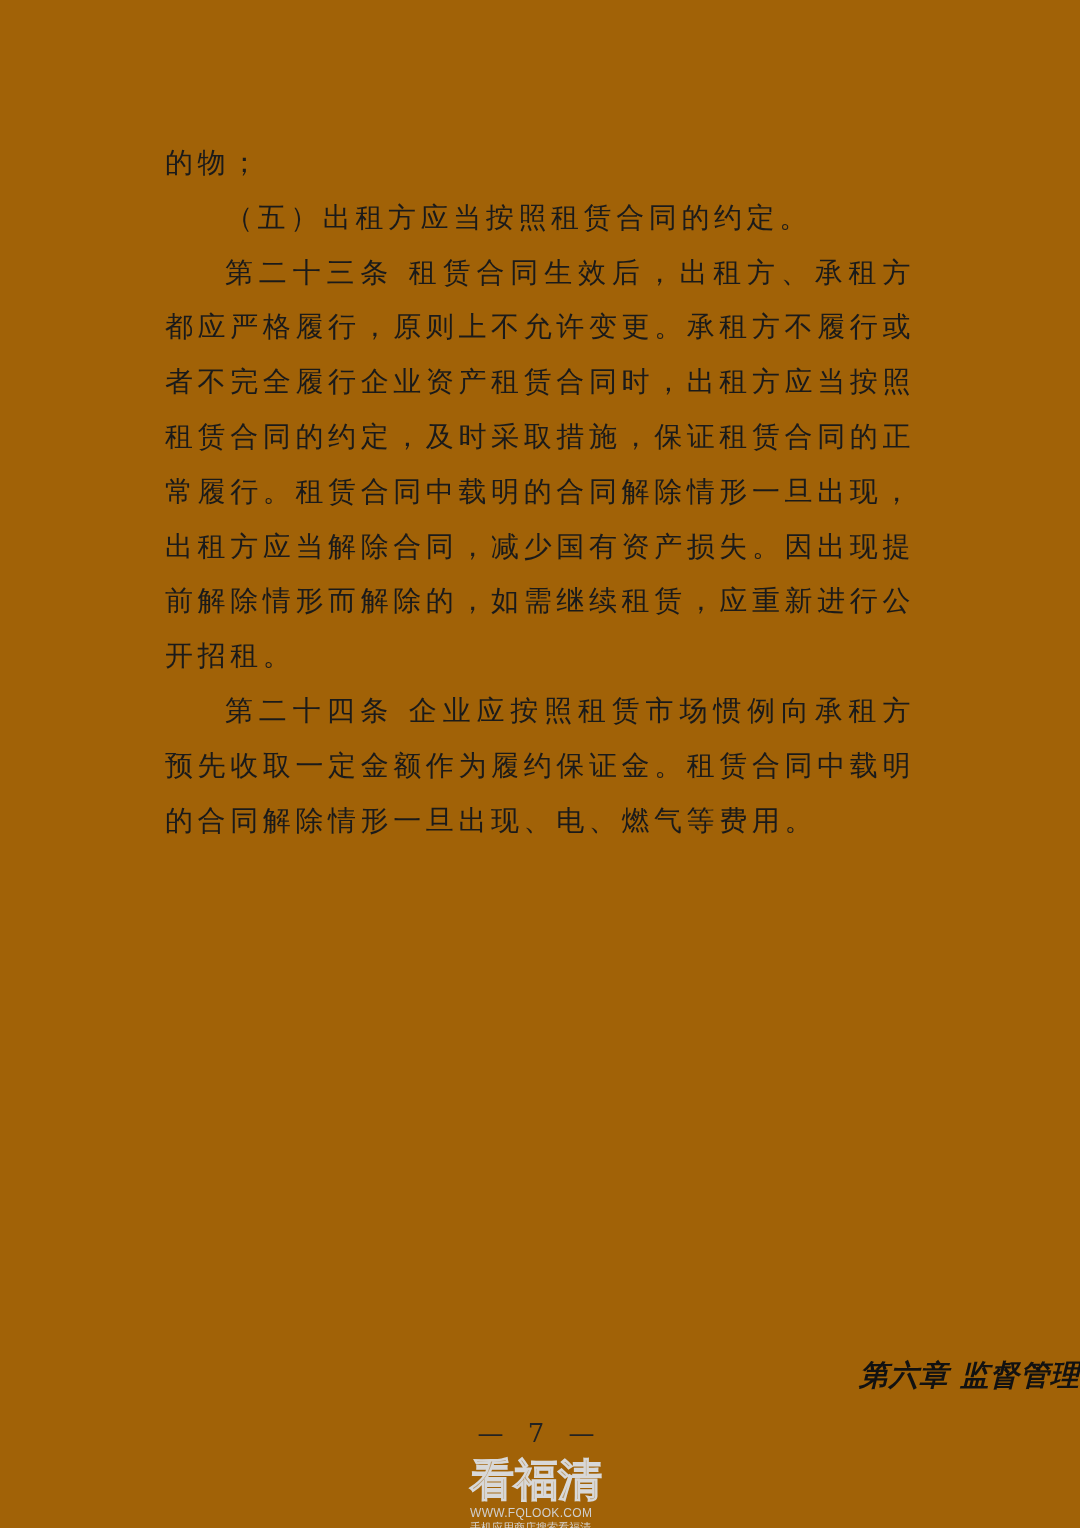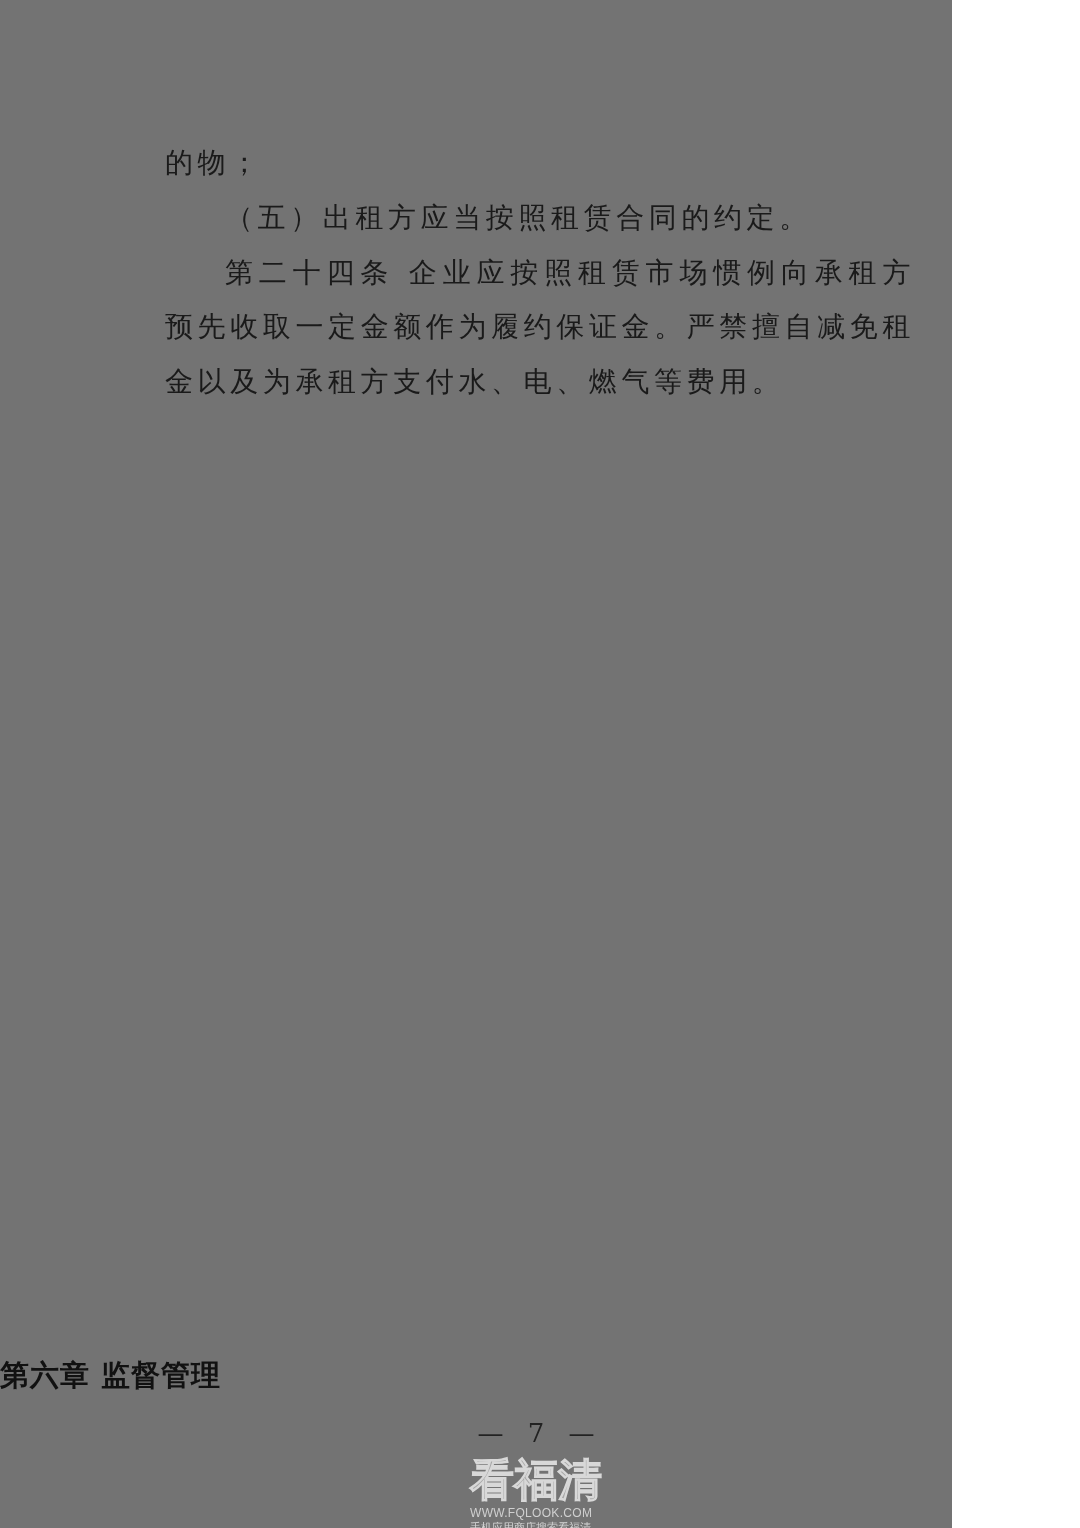--- a/index.html
+++ b/index.html
@@ -1,43 +1,44 @@
 <!DOCTYPE html>
 <html><head>
 <meta charset="utf-8">
 <style>
   html, body { margin: 0; padding: 0; background: #ffffff; }
   body { width: 1080px; height: 1528px; position: relative; overflow: hidden;
          font-family: "DejaVu Serif", "Liberation Serif", serif; color: #1a1a1a; }
-  .page { position: absolute; left: 0; top: 0; width: 952px; height: 1528px; background: #737373; }
+  .page { position: absolute; left: 0; top: 0; width: 1080px; height: 1528px; background: #a16207; }
   .body-text { position: absolute; left: 165px; top: 136px; width: 750px; }
   .para { margin: 0; font-size: 28px; line-height: 54.8px; letter-spacing: 4.6px;
           text-align: justify; text-align-last: left; word-break: break-all; }
   .para.indent { text-indent: 60px; }
   .para.first { text-indent: 0; }
-  .chapter { position: absolute; left: 0; width: 1080px; top: 1356px; text-align: left;
+  .chapter { position: absolute; left: 0; width: 1080px; top: 1356px; text-align: right;
              font-family: "DejaVu Sans", "Liberation Sans", sans-serif; font-weight: bold;
-             font-size: 29px; letter-spacing: 1px; color: #111; }
+             font-size: 29px; letter-spacing: 1px; color: #111; font-style: italic; }
   .page-num { position: absolute; left: 0; width: 1080px; top: 1418px; text-align: center;
               font-size: 26px; color: #222; letter-spacing: 8px; }
   .watermark { position: absolute; left: 470px; top: 1456px; width: 140px; text-align: left;
                color: #e6e6e6; font-family: Liberation Sans, sans-serif; pointer-events: none; }
   .wm-logo { font-size: 44px; line-height: 48px; color: rgba(210,210,210,0.55);
              -webkit-text-stroke: 1px #d8d8d8; font-weight: bold; }
   .wm-url { font-size: 12px; color: #d0d0d0; letter-spacing: 0.3px; margin-top: 2px; }
   .wm-line { font-size: 11px; color: #d6d6d6; line-height: 14px; }
 </style>
 </head>
 <body>
 
 <div class="page">
   <div class="body-text">
     <p class="para first">的物；</p>
     <p class="para indent">（五）出租方应当按照租赁合同的约定。</p>
-    <p class="para indent">第二十四条 企业应按照租赁市场惯例向承租方预先收取一定金额作为履约保证金。严禁擅自减免租金以及为承租方支付水、电、燃气等费用。</p>
+    <p class="para indent">第二十三条 租赁合同生效后，出租方、承租方都应严格履行，原则上不允许变更。承租方不履行或者不完全履行企业资产租赁合同时，出租方应当按照租赁合同的约定，及时采取措施，保证租赁合同的正常履行。租赁合同中载明的合同解除情形一旦出现，出租方应当解除合同，减少国有资产损失。因出现提前解除情形而解除的，如需继续租赁，应重新进行公开招租。</p>
+    <p class="para indent">第二十四条 企业应按照租赁市场惯例向承租方预先收取一定金额作为履约保证金。租赁合同中载明的合同解除情形一旦出现、电、燃气等费用。</p>
   </div>
 
   <div class="chapter">第六章  监督管理</div>
 
   <div class="page-num">— 7 —</div>
 
   <div class="watermark">
     <div class="wm-logo">看福清</div>
     <div class="wm-url">WWW.FQLOOK.COM</div>
     <div class="wm-line">手机应用商店搜索看福清</div>

